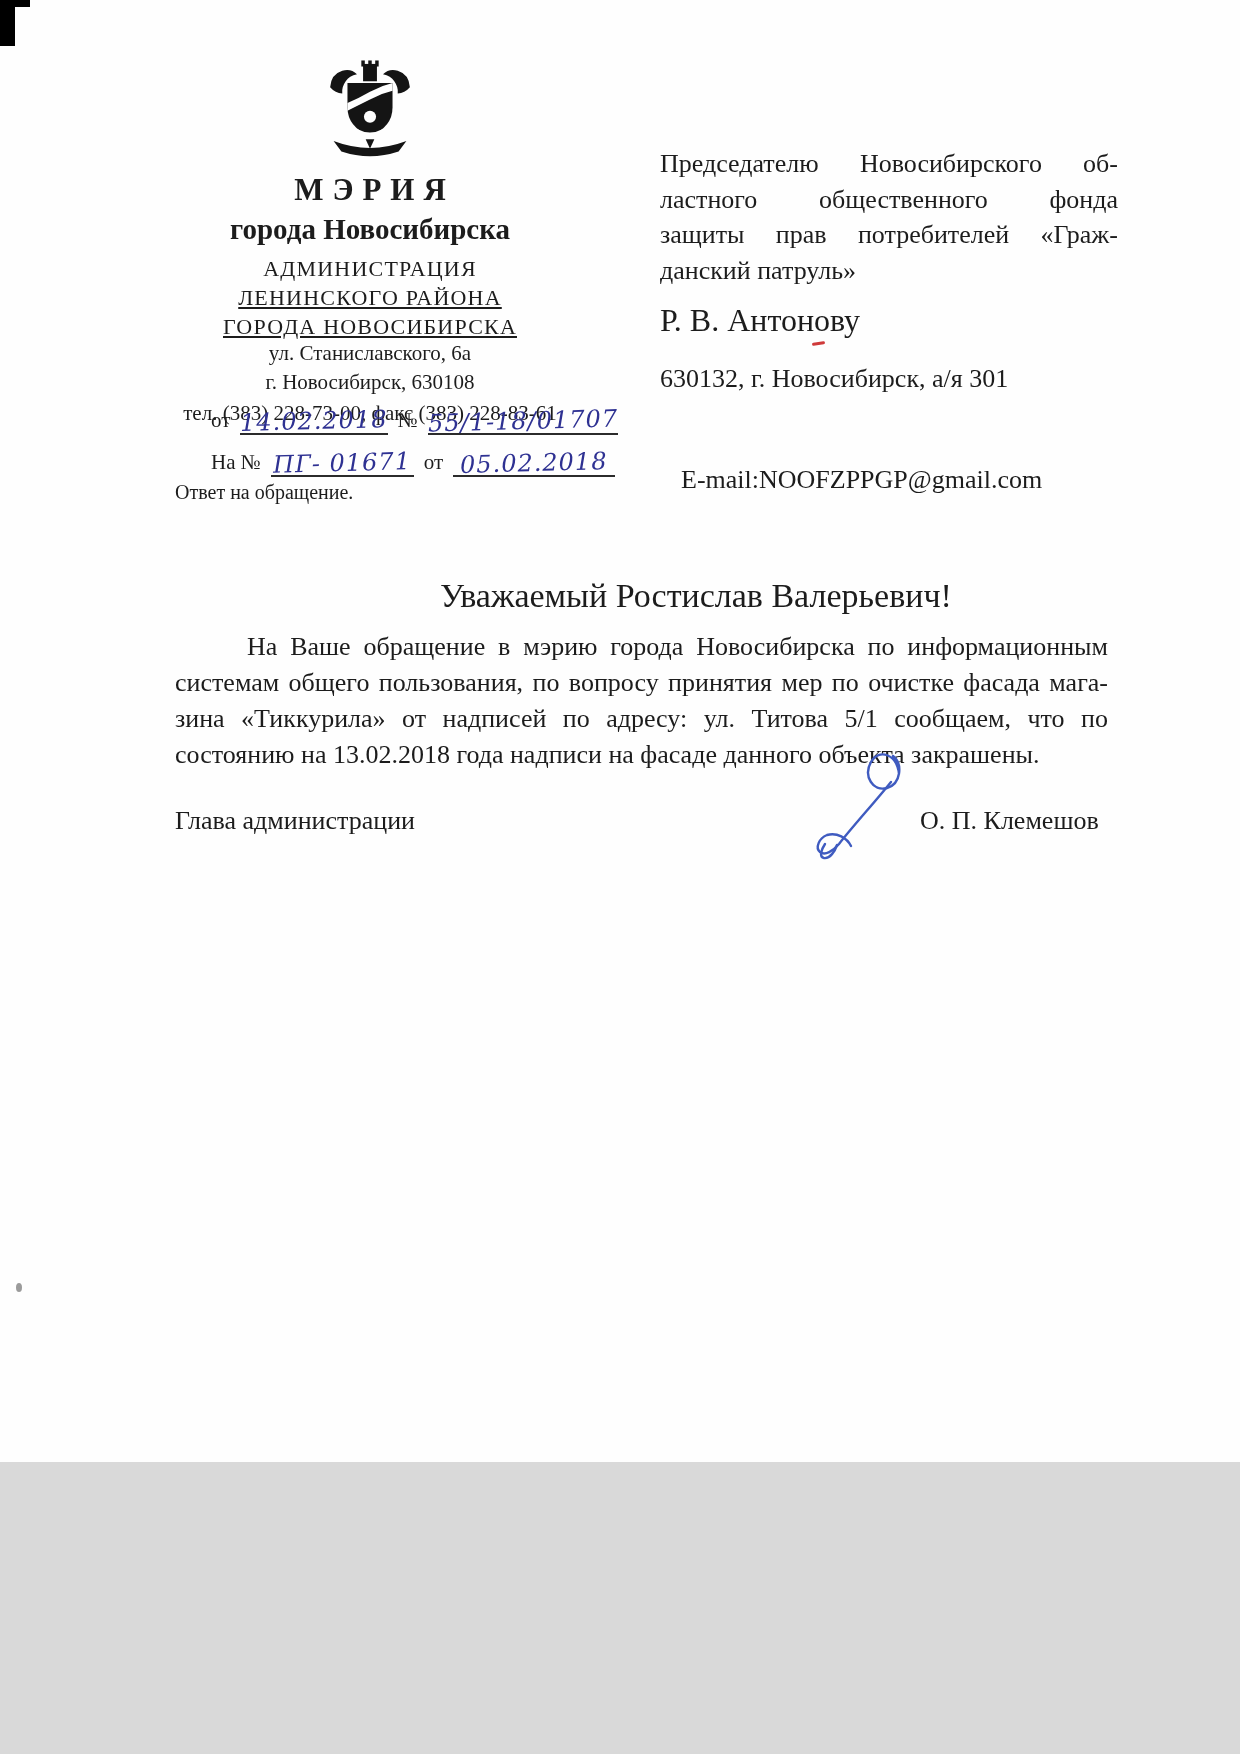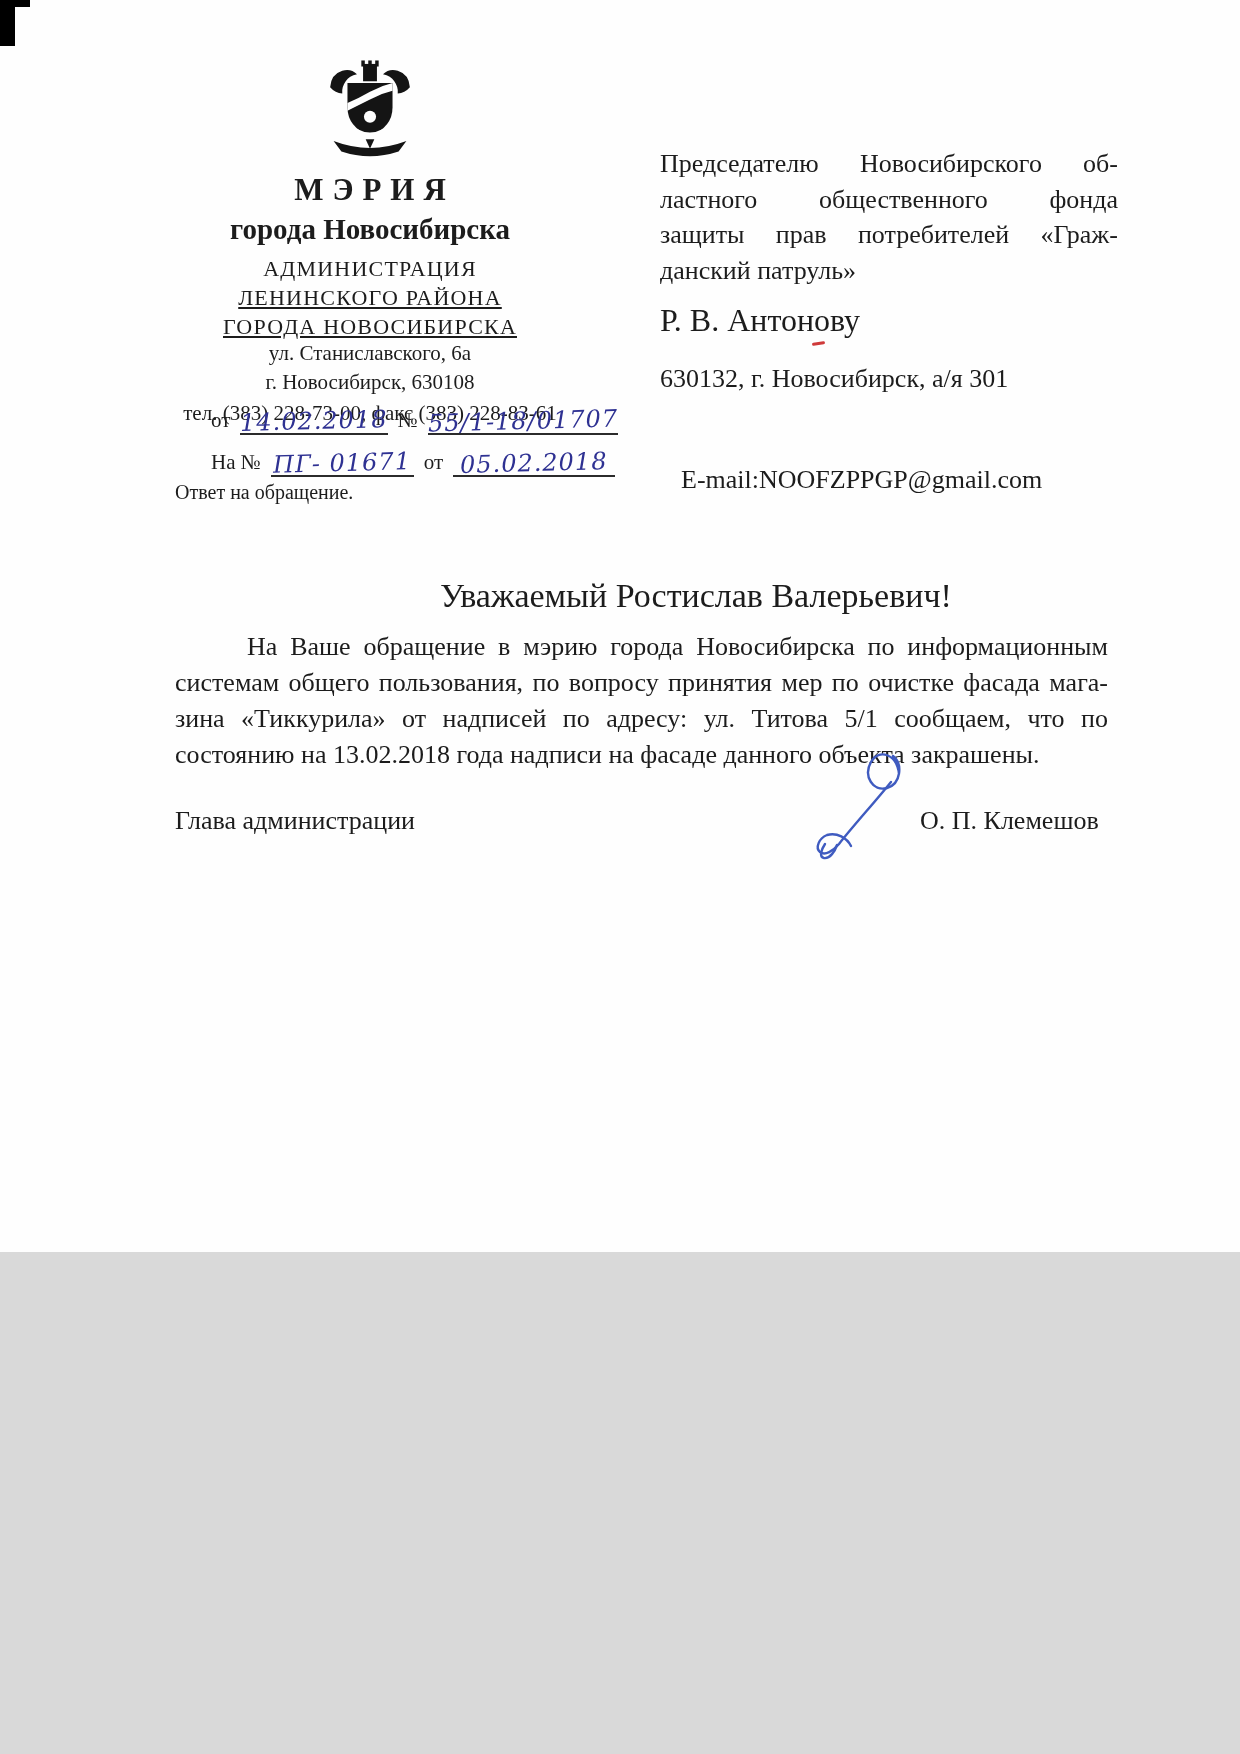--- a/index.html
+++ b/index.html
@@ -1,18 +1,18 @@
 <!DOCTYPE html>
 <html><head>
 <meta charset="utf-8">
 <style>
   * { margin:0; padding:0; box-sizing:border-box; }
   html, body { background:#d9d9d9; }
   .page {
-    position:relative; width:1240px; height:1252px; margin:0 auto;
+    position:relative; width:1240px; height:1462px; margin:0 auto;
     background:#fefefe; overflow:hidden;
     font-family:"Liberation Serif","DejaVu Serif",serif;
     color:#1c1c1c;
   }
   .abs { position:absolute; }
 
   
   .artifact-bar-v { left:0; top:0; width:15px; height:46px; background:#000; }
   .artifact-bar-h { left:0; top:0; width:30px; height:7px; background:#000; }
   .speck { left:16px; top:1283px; width:6px; height:9px; background:#9b9b9b; border-radius:50%; }

